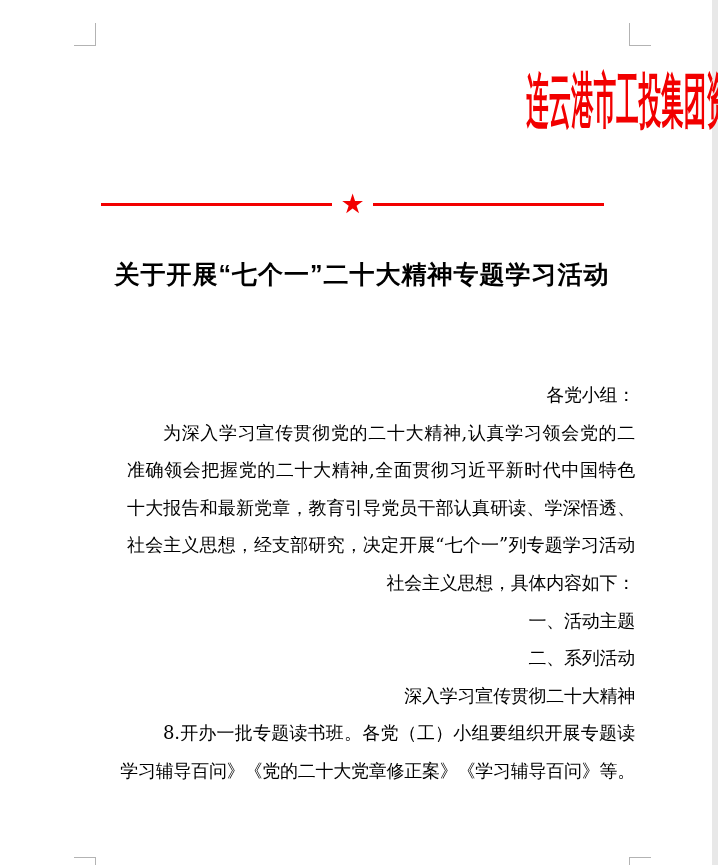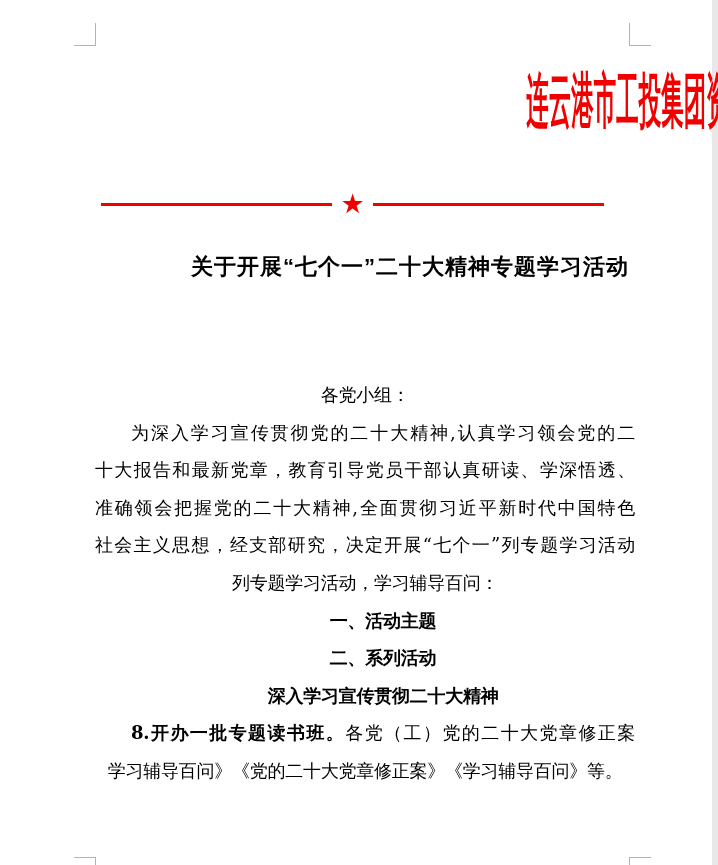--- a/index.html
+++ b/index.html
@@ -44,35 +44,35 @@
     position:absolute; left:101px; top:191px; width:503px; height:26px;
     display:flex; align-items:center;
   }
   .rule-seg { flex:1; height:3px; background:var(--accent-red,#f20000); }
   .rule-star {
     color:var(--accent-red,#f20000); font-size:27px; line-height:26px;
     margin:0 8px; font-family:"DejaVu Sans","Liberation Sans",sans-serif;
   }
   
   .doc-title {
-    position:absolute; left:95px; top:245px; width:534px;
-    text-align:right; font-weight:bold; font-size:22px; line-height:44px;
+    position:absolute; left:95px; top:252px; width:534px;
+    text-align:center; font-weight:bold; font-size:25px; line-height:44px;
     letter-spacing:1px;
     font-family:"Liberation Sans","DejaVu Sans",sans-serif;
   }
   
   .body-text {
     position:absolute; left:95px; top:376px; width:540px;
     font-size:18px; letter-spacing:-0.25px;
     font-family:"DejaVu Serif","Liberation Serif",serif;
   }
-  .ln { height:37.6px; line-height:37.6px; text-align:center; }
-  .ln.fill { text-align:justify; text-align-last:justify; }
+  .ln { height:37.6px; line-height:37.6px; text-align:right; }
+  .ln.fill { text-align:justify; text-align-last:justify;margin-left:32px; }
   .ln.indent { text-indent:2em; }
-  .bold { font-weight:bold; }
+  .bold { font-weight:normal; }
 </style>
 </head>
 <body>
 
 <div class="page">
 
   <div class="edge-strip"></div>
 
   <div class="cm cm-tl"></div>
   <div class="cm cm-tr"></div>
@@ -89,26 +89,26 @@
     <div class="rule-seg"></div>
   </div>
 
   <div class="doc-title">
     <div>关于开展“七个一”二十大精神专题学习活动</div>
   </div>
 
   <div class="body-text">
     <div class="ln">各党小组：</div>
     <div class="ln indent fill">为深入学习宣传贯彻党的二十大精神,认真学习领会党的二</div>
+    <div class="ln fill">准确领会把握党的二十大精神,全面贯彻习近平新时代中国特色</div>
     <div class="ln fill">十大报告和最新党章，教育引导党员干部认真研读、学深悟透、</div>
-    <div class="ln fill">准确领会把握党的二十大精神,全面贯彻习近平新时代中国特色</div>
     <div class="ln fill">社会主义思想，经支部研究，决定开展“七个一”列专题学习活动</div>
-    <div class="ln">列专题学习活动，学习辅导百问：</div>
+    <div class="ln">社会主义思想，具体内容如下：</div>
     <div class="ln indent bold">一、活动主题</div>
     <div class="ln indent bold">二、系列活动</div>
     <div class="ln indent bold">深入学习宣传贯彻二十大精神</div>
     <div class="ln indent fill">
-      <span class="bold">8.开办一批专题读书班。</span><span>各党（工）党的二十大党章修正案</span>
+      <span class="bold">8.开办一批专题读书班。</span><span>各党（工）小组要组织开展专题读</span>
     </div>
     <div class="ln">学习辅导百问》《党的二十大党章修正案》《学习辅导百问》等。</div>
   </div>
 
 </div>
 
 </body></html>

